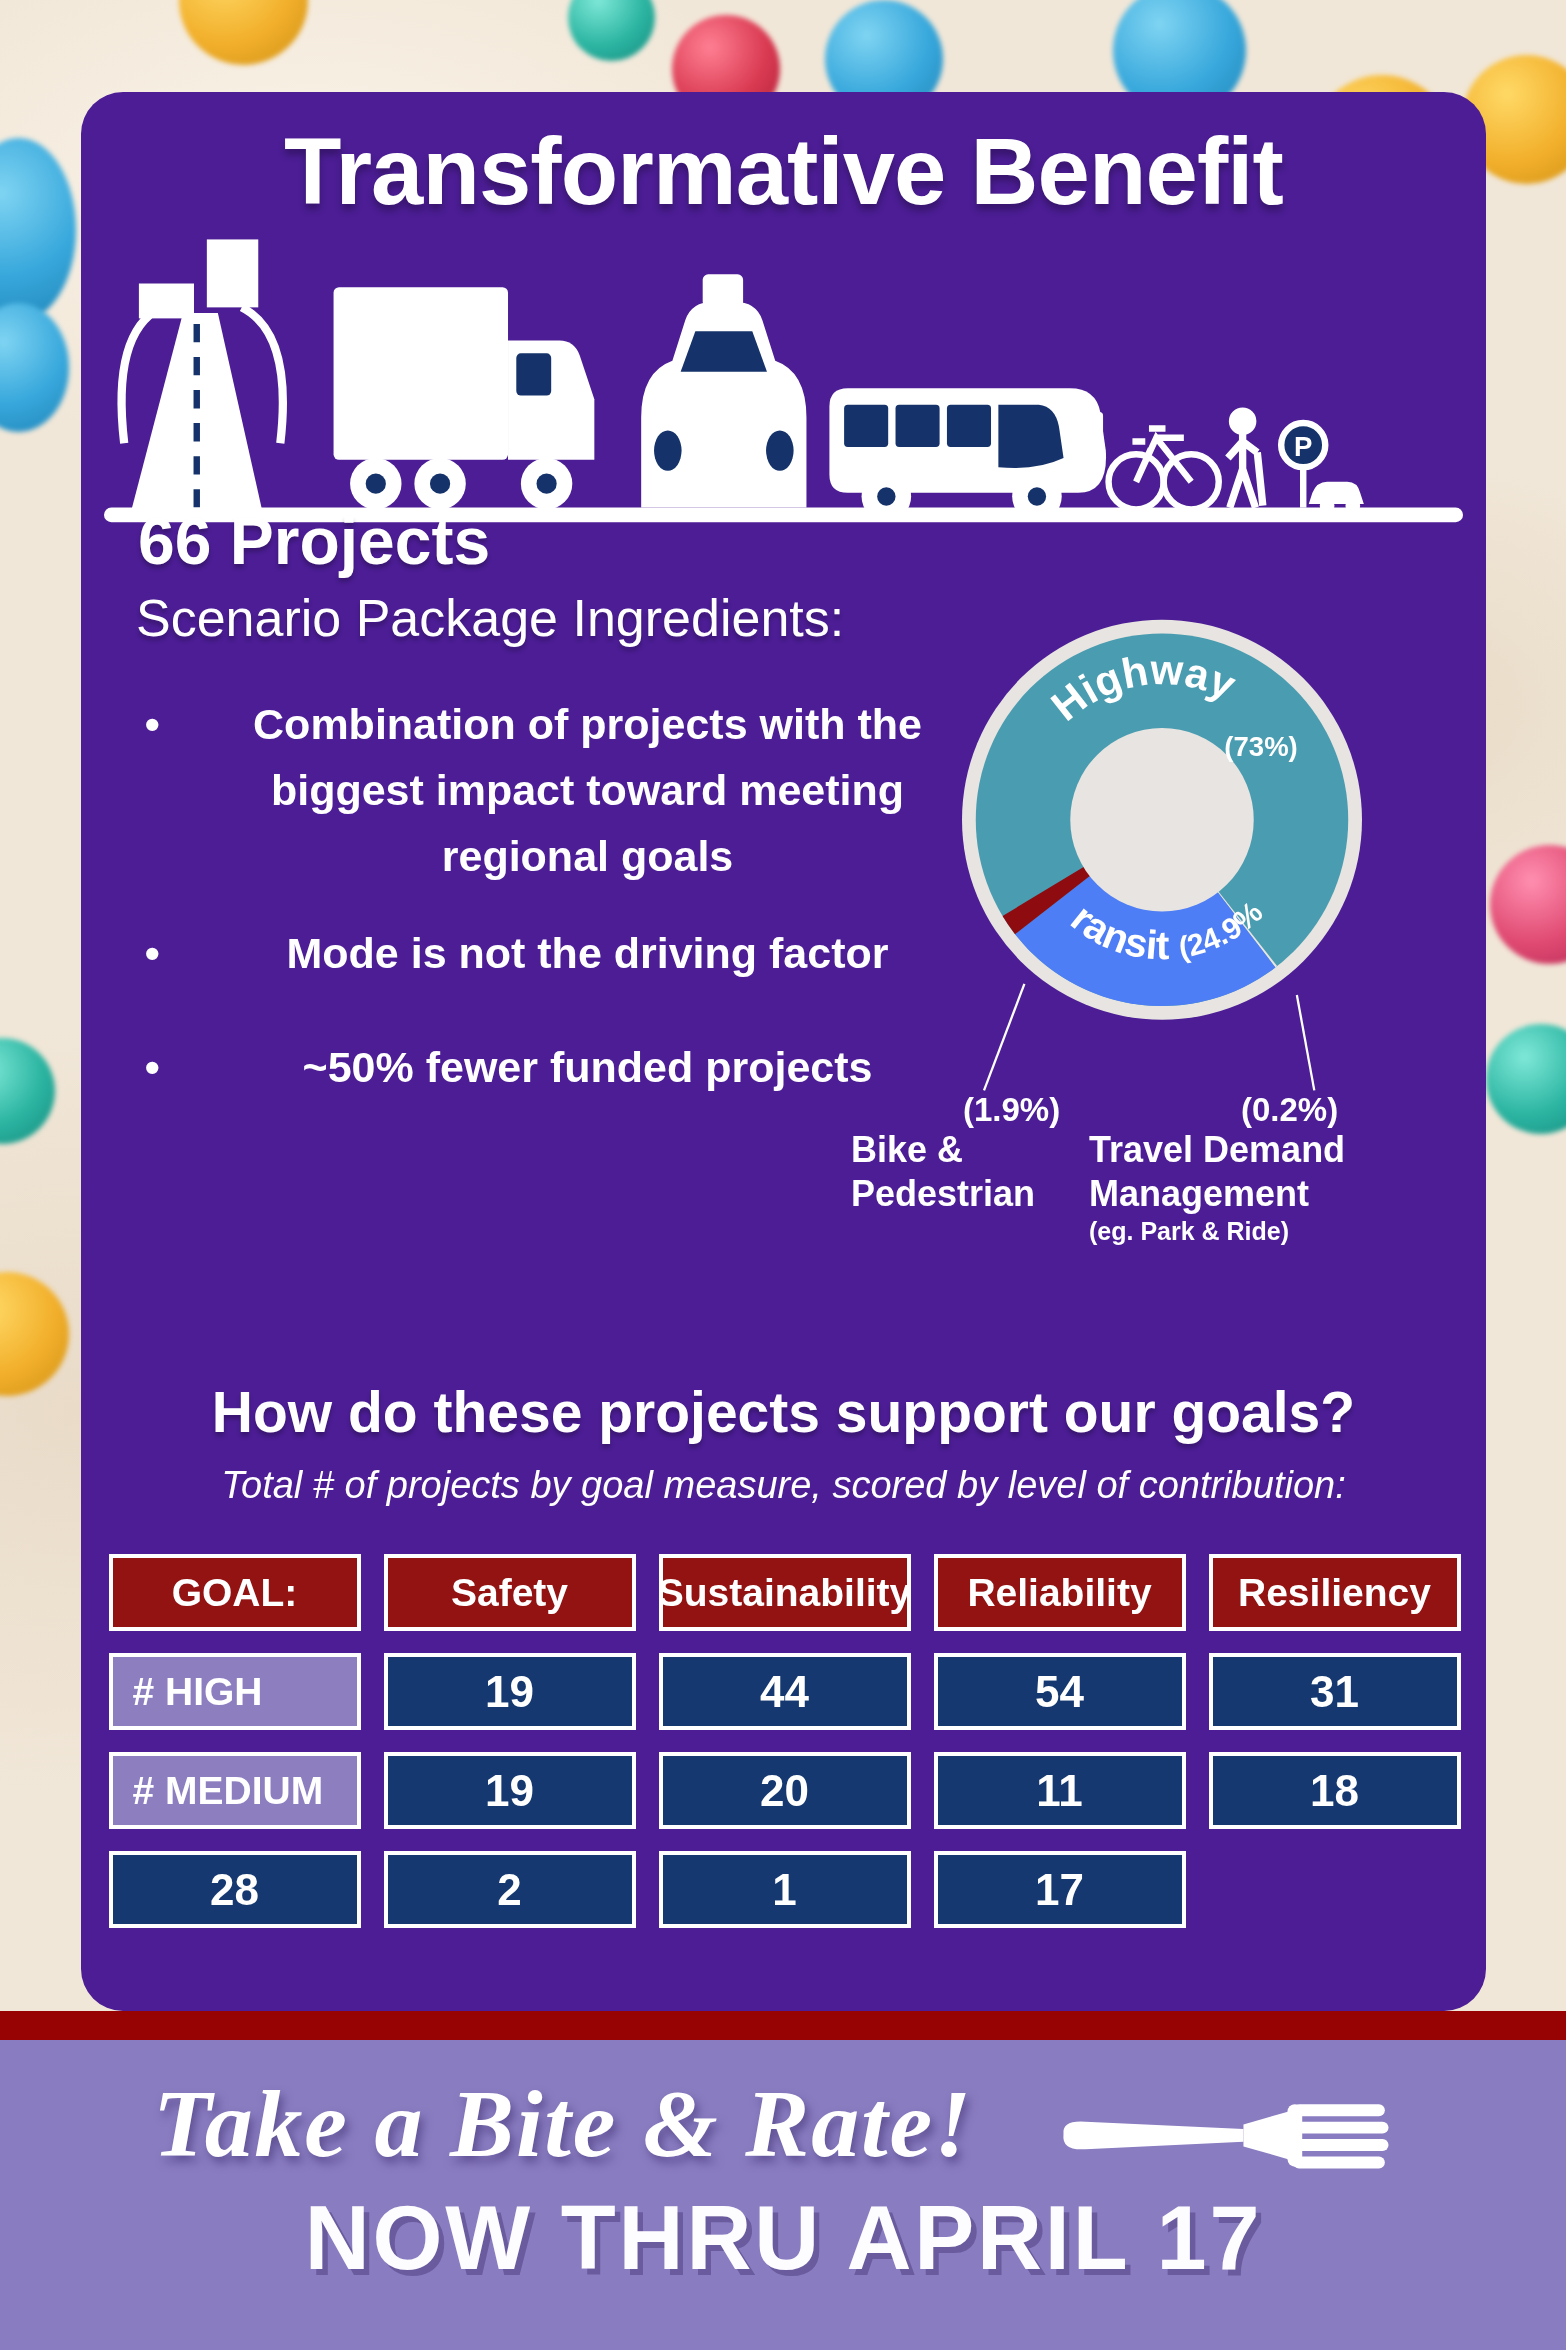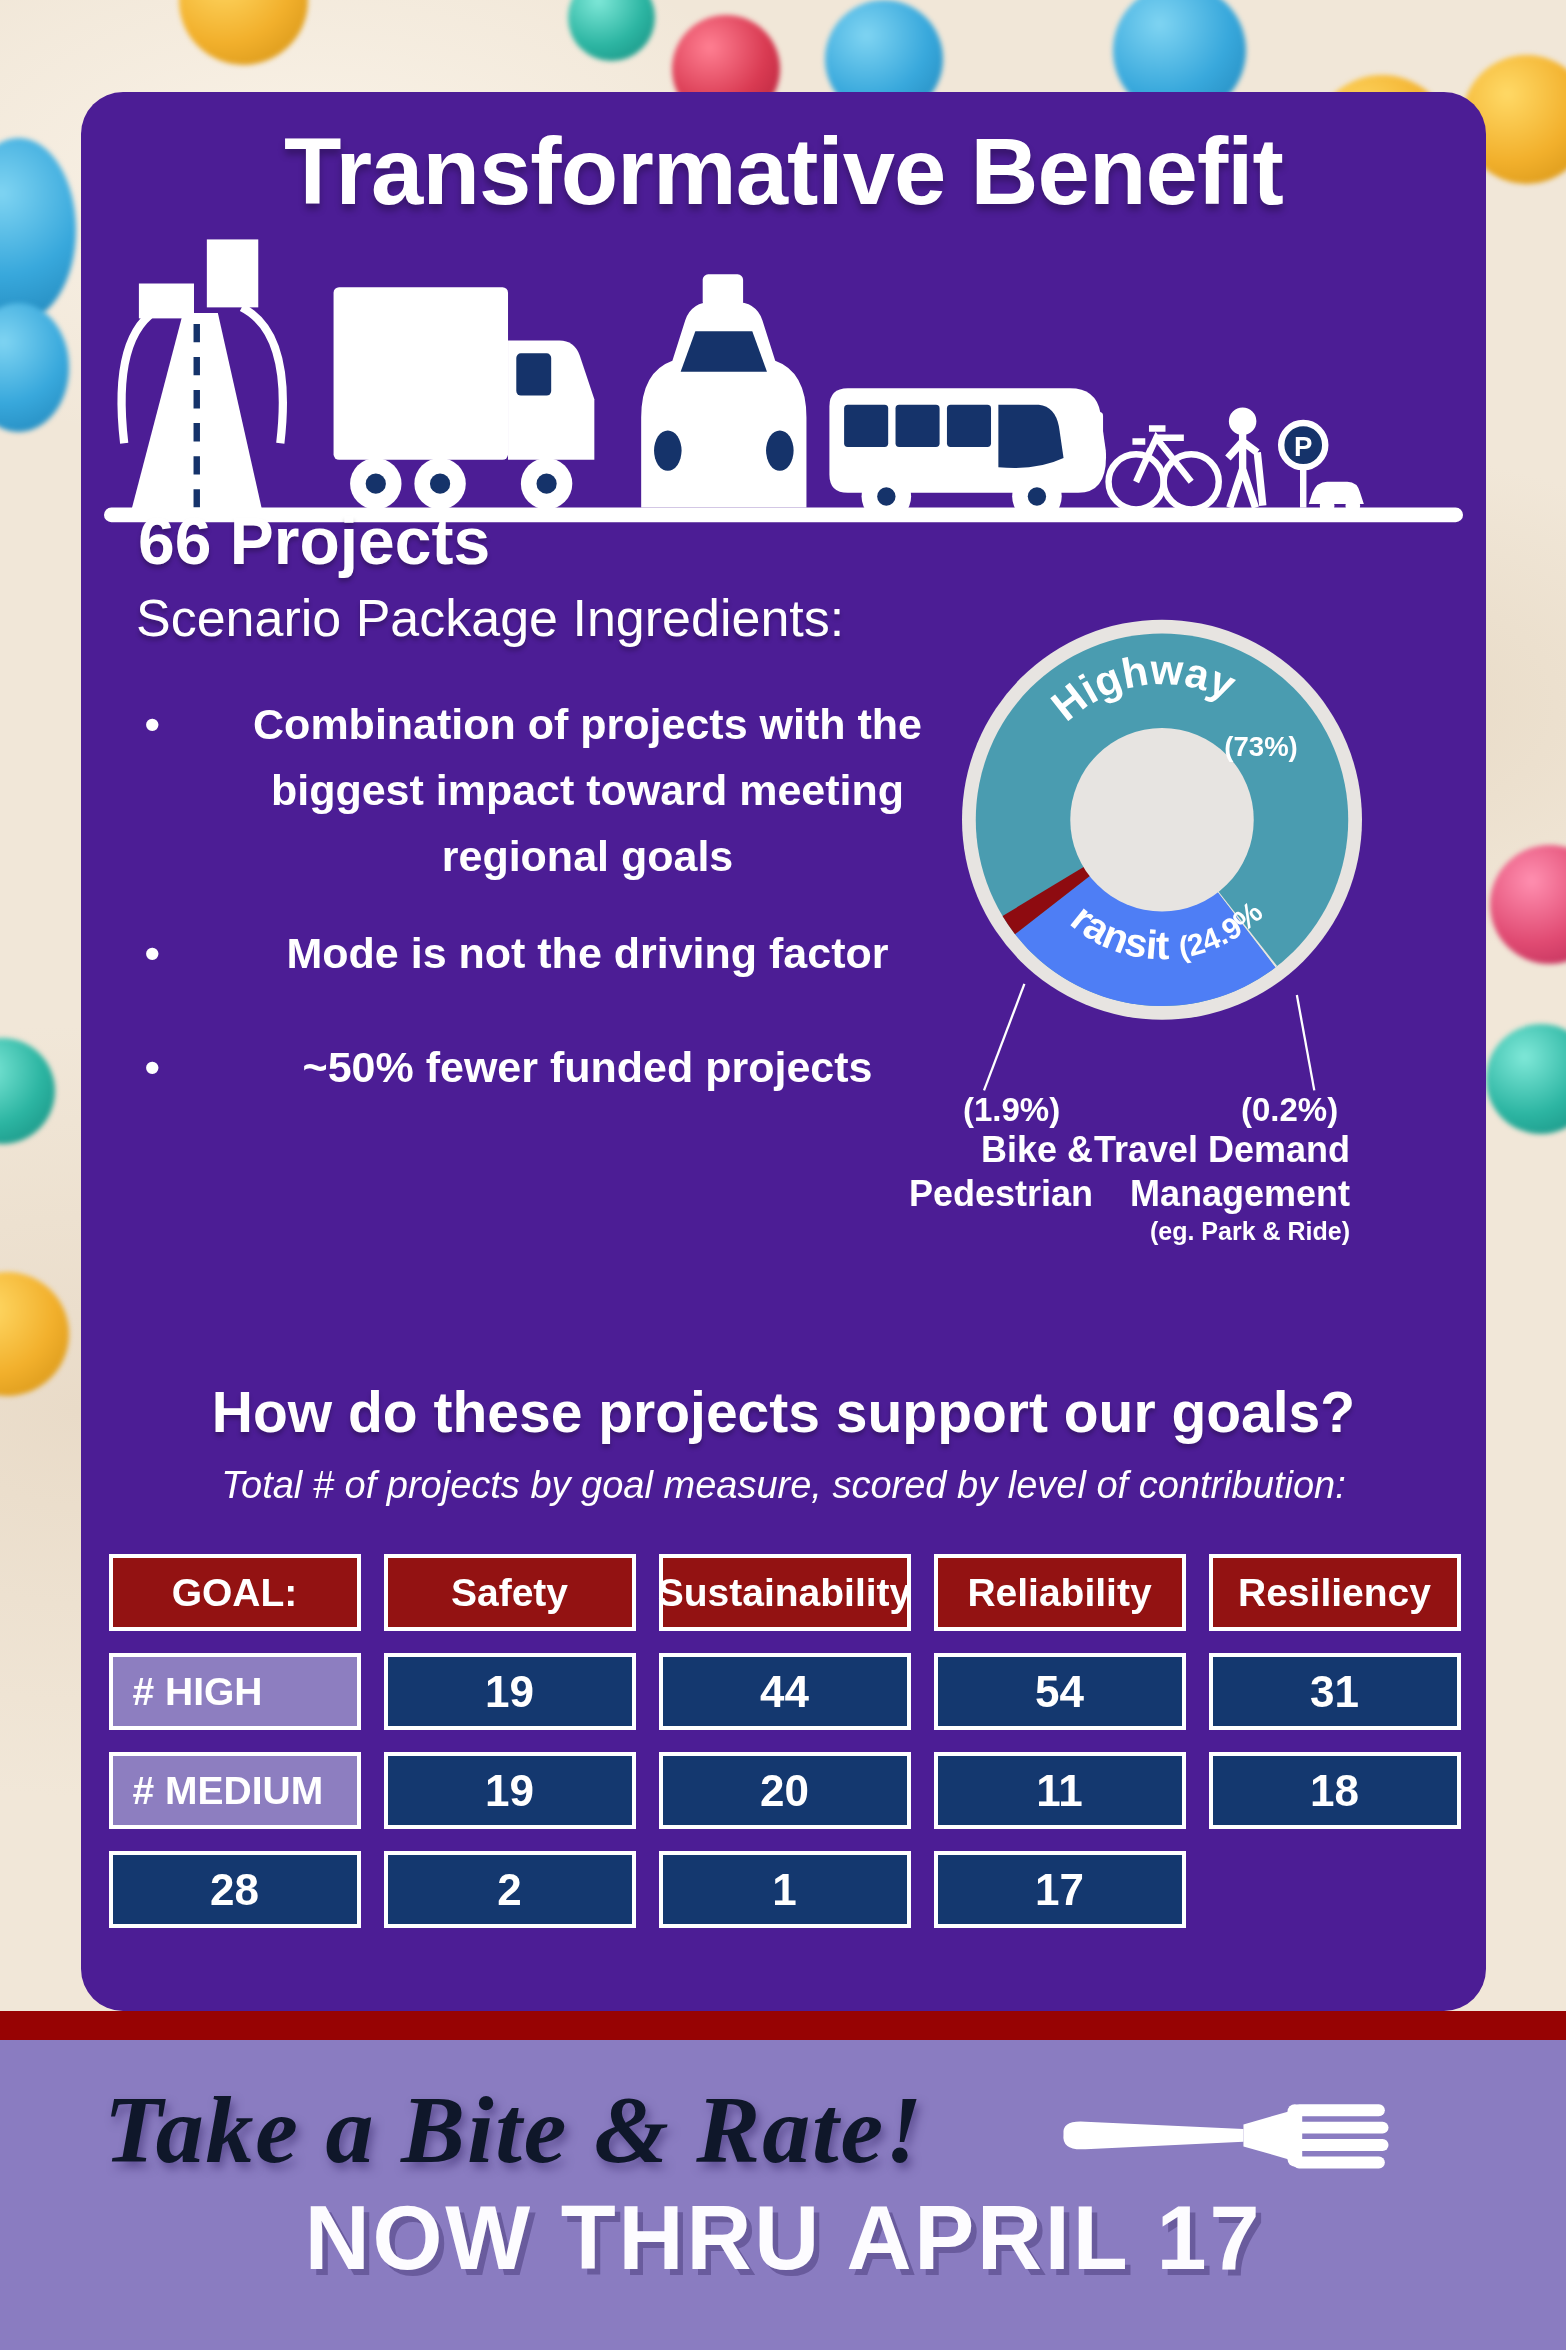--- a/index.html
+++ b/index.html
@@ -36,21 +36,21 @@
     text-shadow:0 3.7px 4.6px rgba(0,0,0,0.25);}
   .bullets{position:absolute;left:62px;top:599px;width:845px;font-size:43px;font-weight:600;
     line-height:66px;text-align:center;}
   .bullet{position:relative;padding-left:44px;}
   .bullet::before{content:"•";position:absolute;left:1.8px;top:0;font-size:43px;}
   .bullet+.bullet{margin-top:31px;}
   .bullet:last-child{margin-top:48px;}
 
   
   .donut-wrap{position:absolute;left:870px;top:521px;width:422px;height:519px;}
-  .callout{position:absolute;text-align:right;line-height:44px;}
+  .callout{position:absolute;text-align:left;line-height:44px;}
   .callout .pct{font-size:33px;font-weight:600;}
   .callout .nm{font-size:36px;font-weight:700;display:block;}
   .callout .sub{font-size:25px;font-weight:700;display:block;line-height:31px;}
   .co-left-pct{left:882px;top:996px;width:92px;}
   .co-left{left:770px;top:1036px;width:242px;}
   .co-right-pct{left:1160px;top:996px;width:92px;}
   .co-right{left:1008px;top:1036px;width:261px;}
 
   
   .note-row{position:absolute;left:129px;top:1159px;width:1194px;height:101px;
@@ -69,22 +69,22 @@
     justify-content:space-between;}
   .gt-box{height:77px;display:flex;align-items:center;justify-content:center;
     border:4.6px solid #ffffff;box-sizing:border-box;font-size:39px;font-weight:600;}
   .gt-head{background:#931212;}
   .gt-label{background:#8d7ec0;justify-content:flex-start;padding-left:20px;}
   .gt-cell{background:#14386f;font-size:44px;font-weight:700;}
 
   
   .red-strip{position:absolute;left:0;top:2011px;width:1567px;height:28.5px;background:#970303;z-index:3;}
   .purple-band{position:absolute;left:0;top:2040px;width:1567px;height:311px;background:#8a7cc1;z-index:3;}
-  .tagline{position:absolute;left:55px;top:34px;width:918px;text-align:center;
-    color:#0f172a;font-family:"Liberation Serif", serif;font-style:italic;font-weight:700;
+  .tagline{position:absolute;left:55px;top:28px;width:918px;text-align:right;
+    color:#ffffff;font-family:"Liberation Serif", serif;font-style:italic;font-weight:700;
     font-size:96px;letter-spacing:1.8px;text-shadow:3.7px 6.4px 9.2px rgba(58,44,110,0.55);}
   .fork{position:absolute;left:1056px;top:44px;width:340px;height:101px;}
   .dates{position:absolute;left:0;top:147px;width:100%;text-align:center;color:#fdfcff;
     font-size:90px;font-weight:800;letter-spacing:2.8px;
     text-shadow:5.5px 6.4px 0 rgba(79,64,128,0.55);}
 
   svg text{font-family:"Liberation Sans", sans-serif;}
 </style>
 </head>
 <body>

